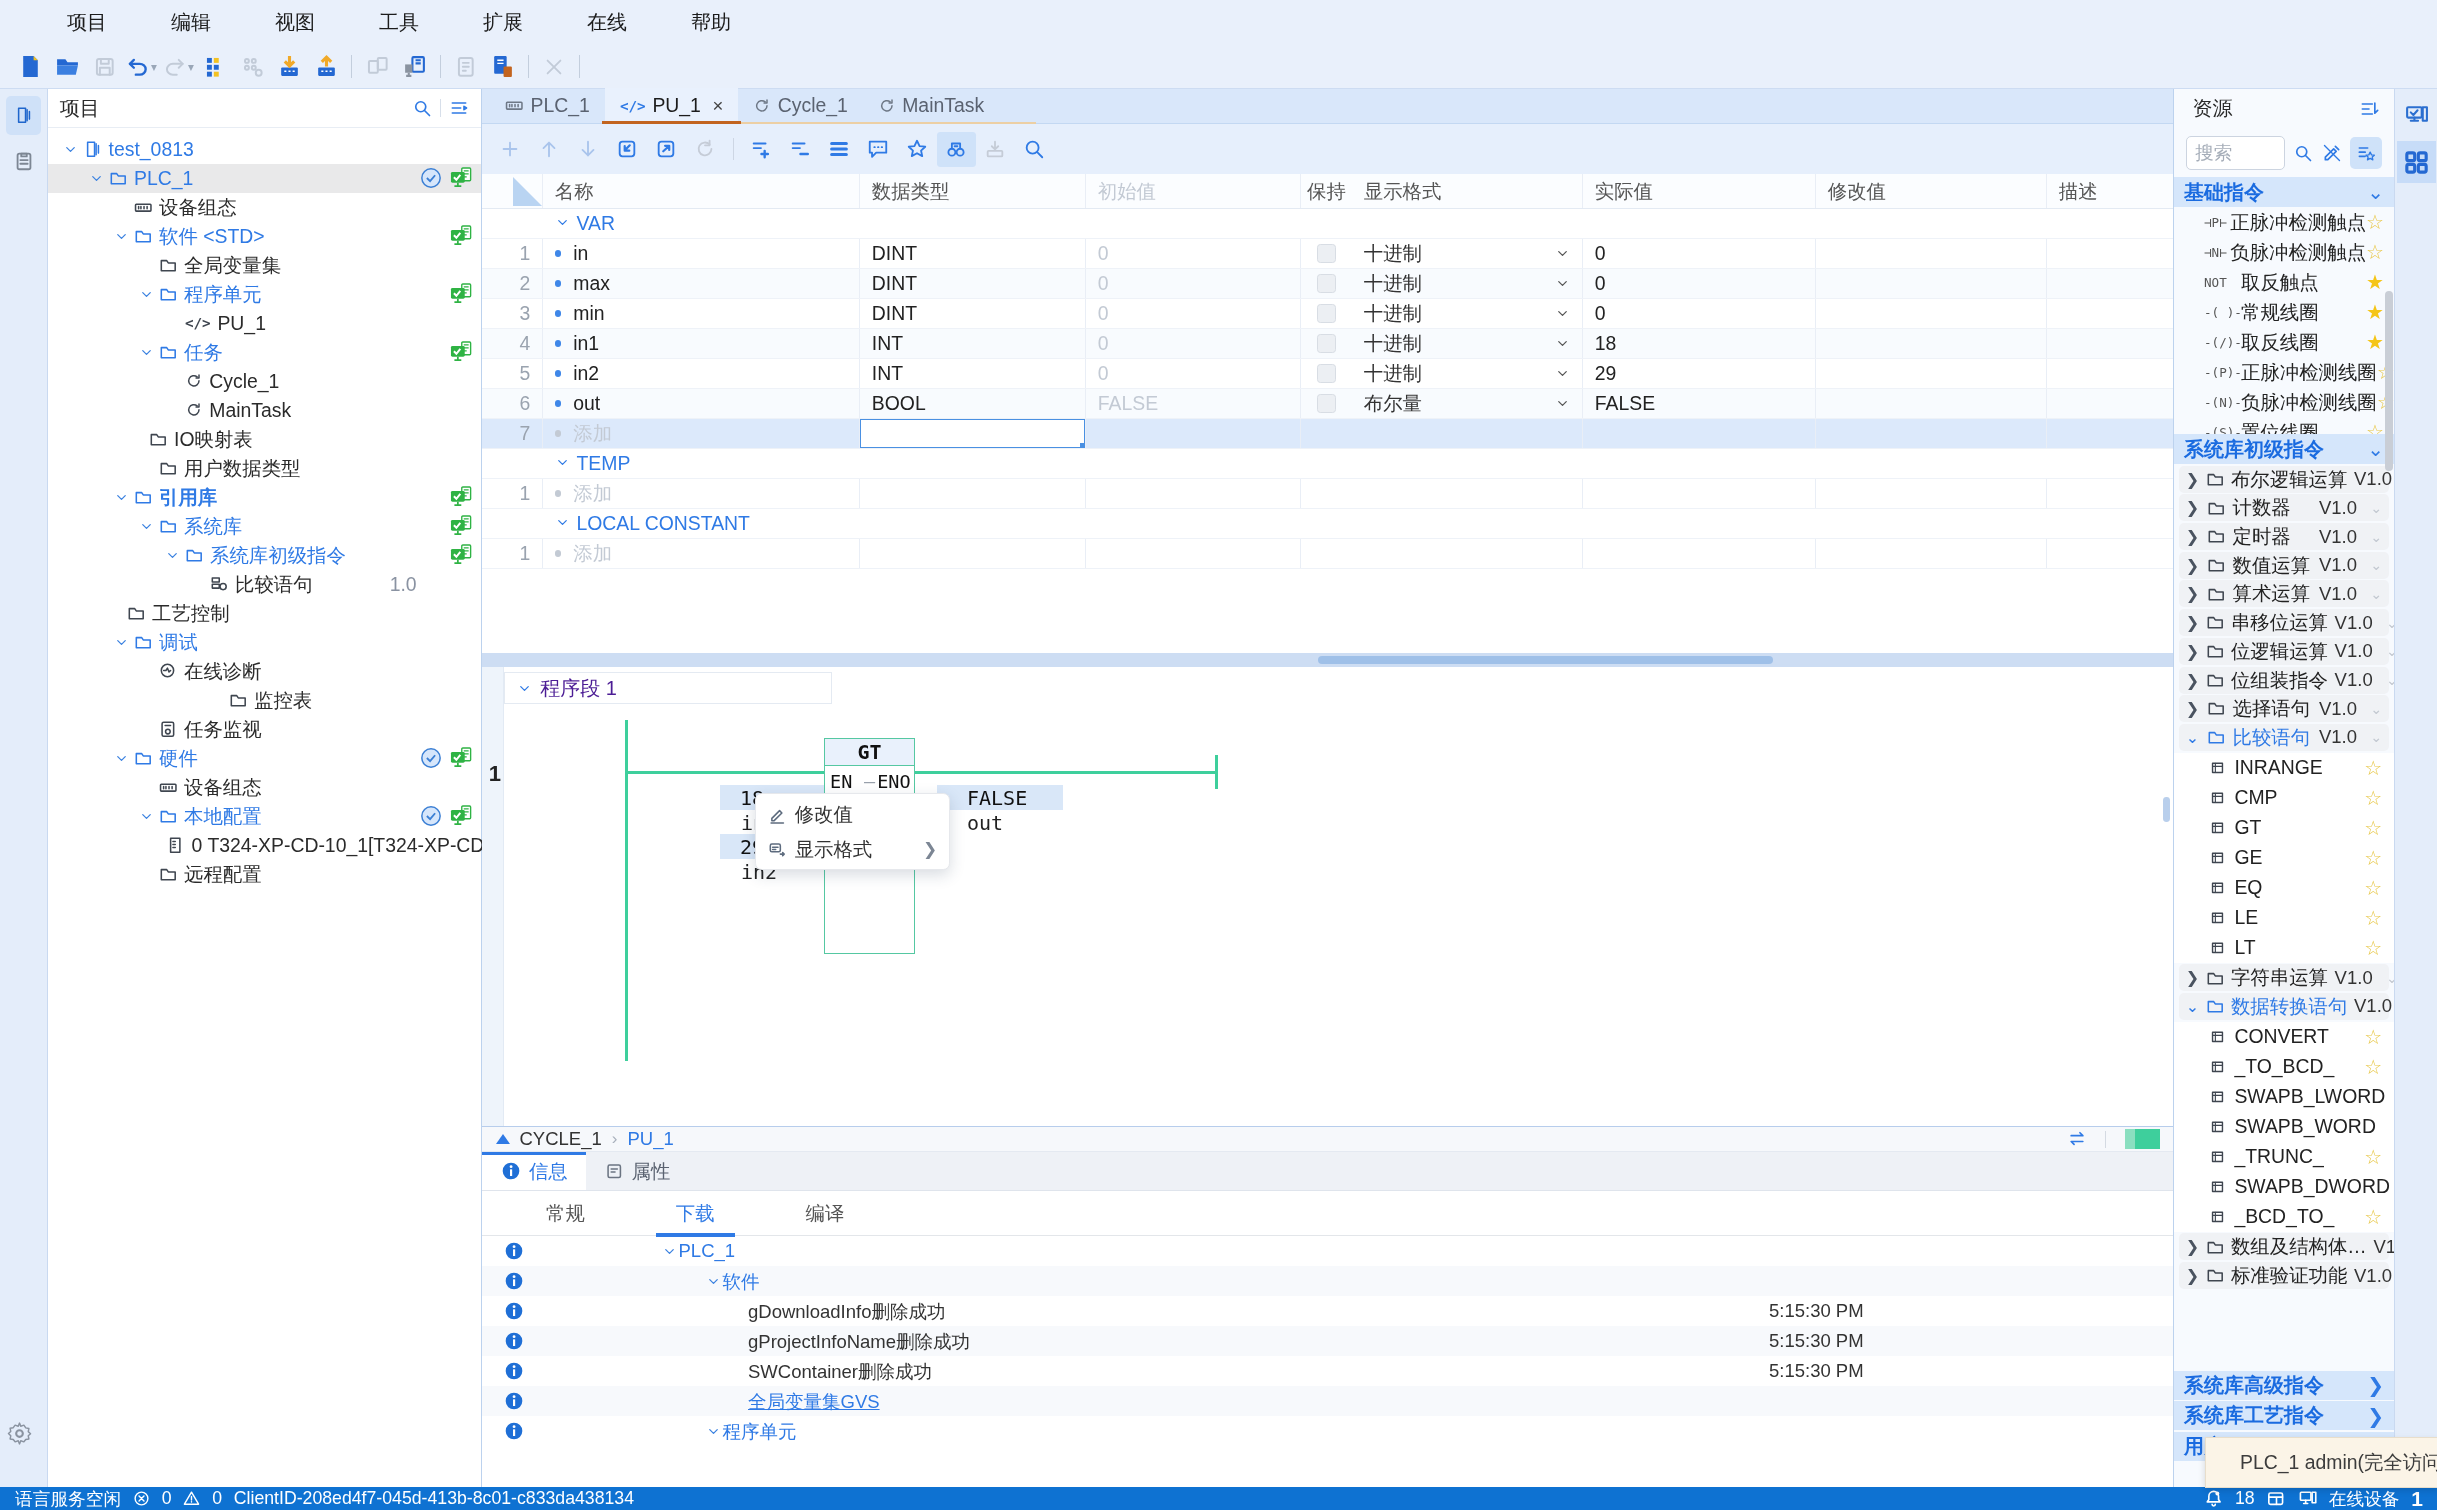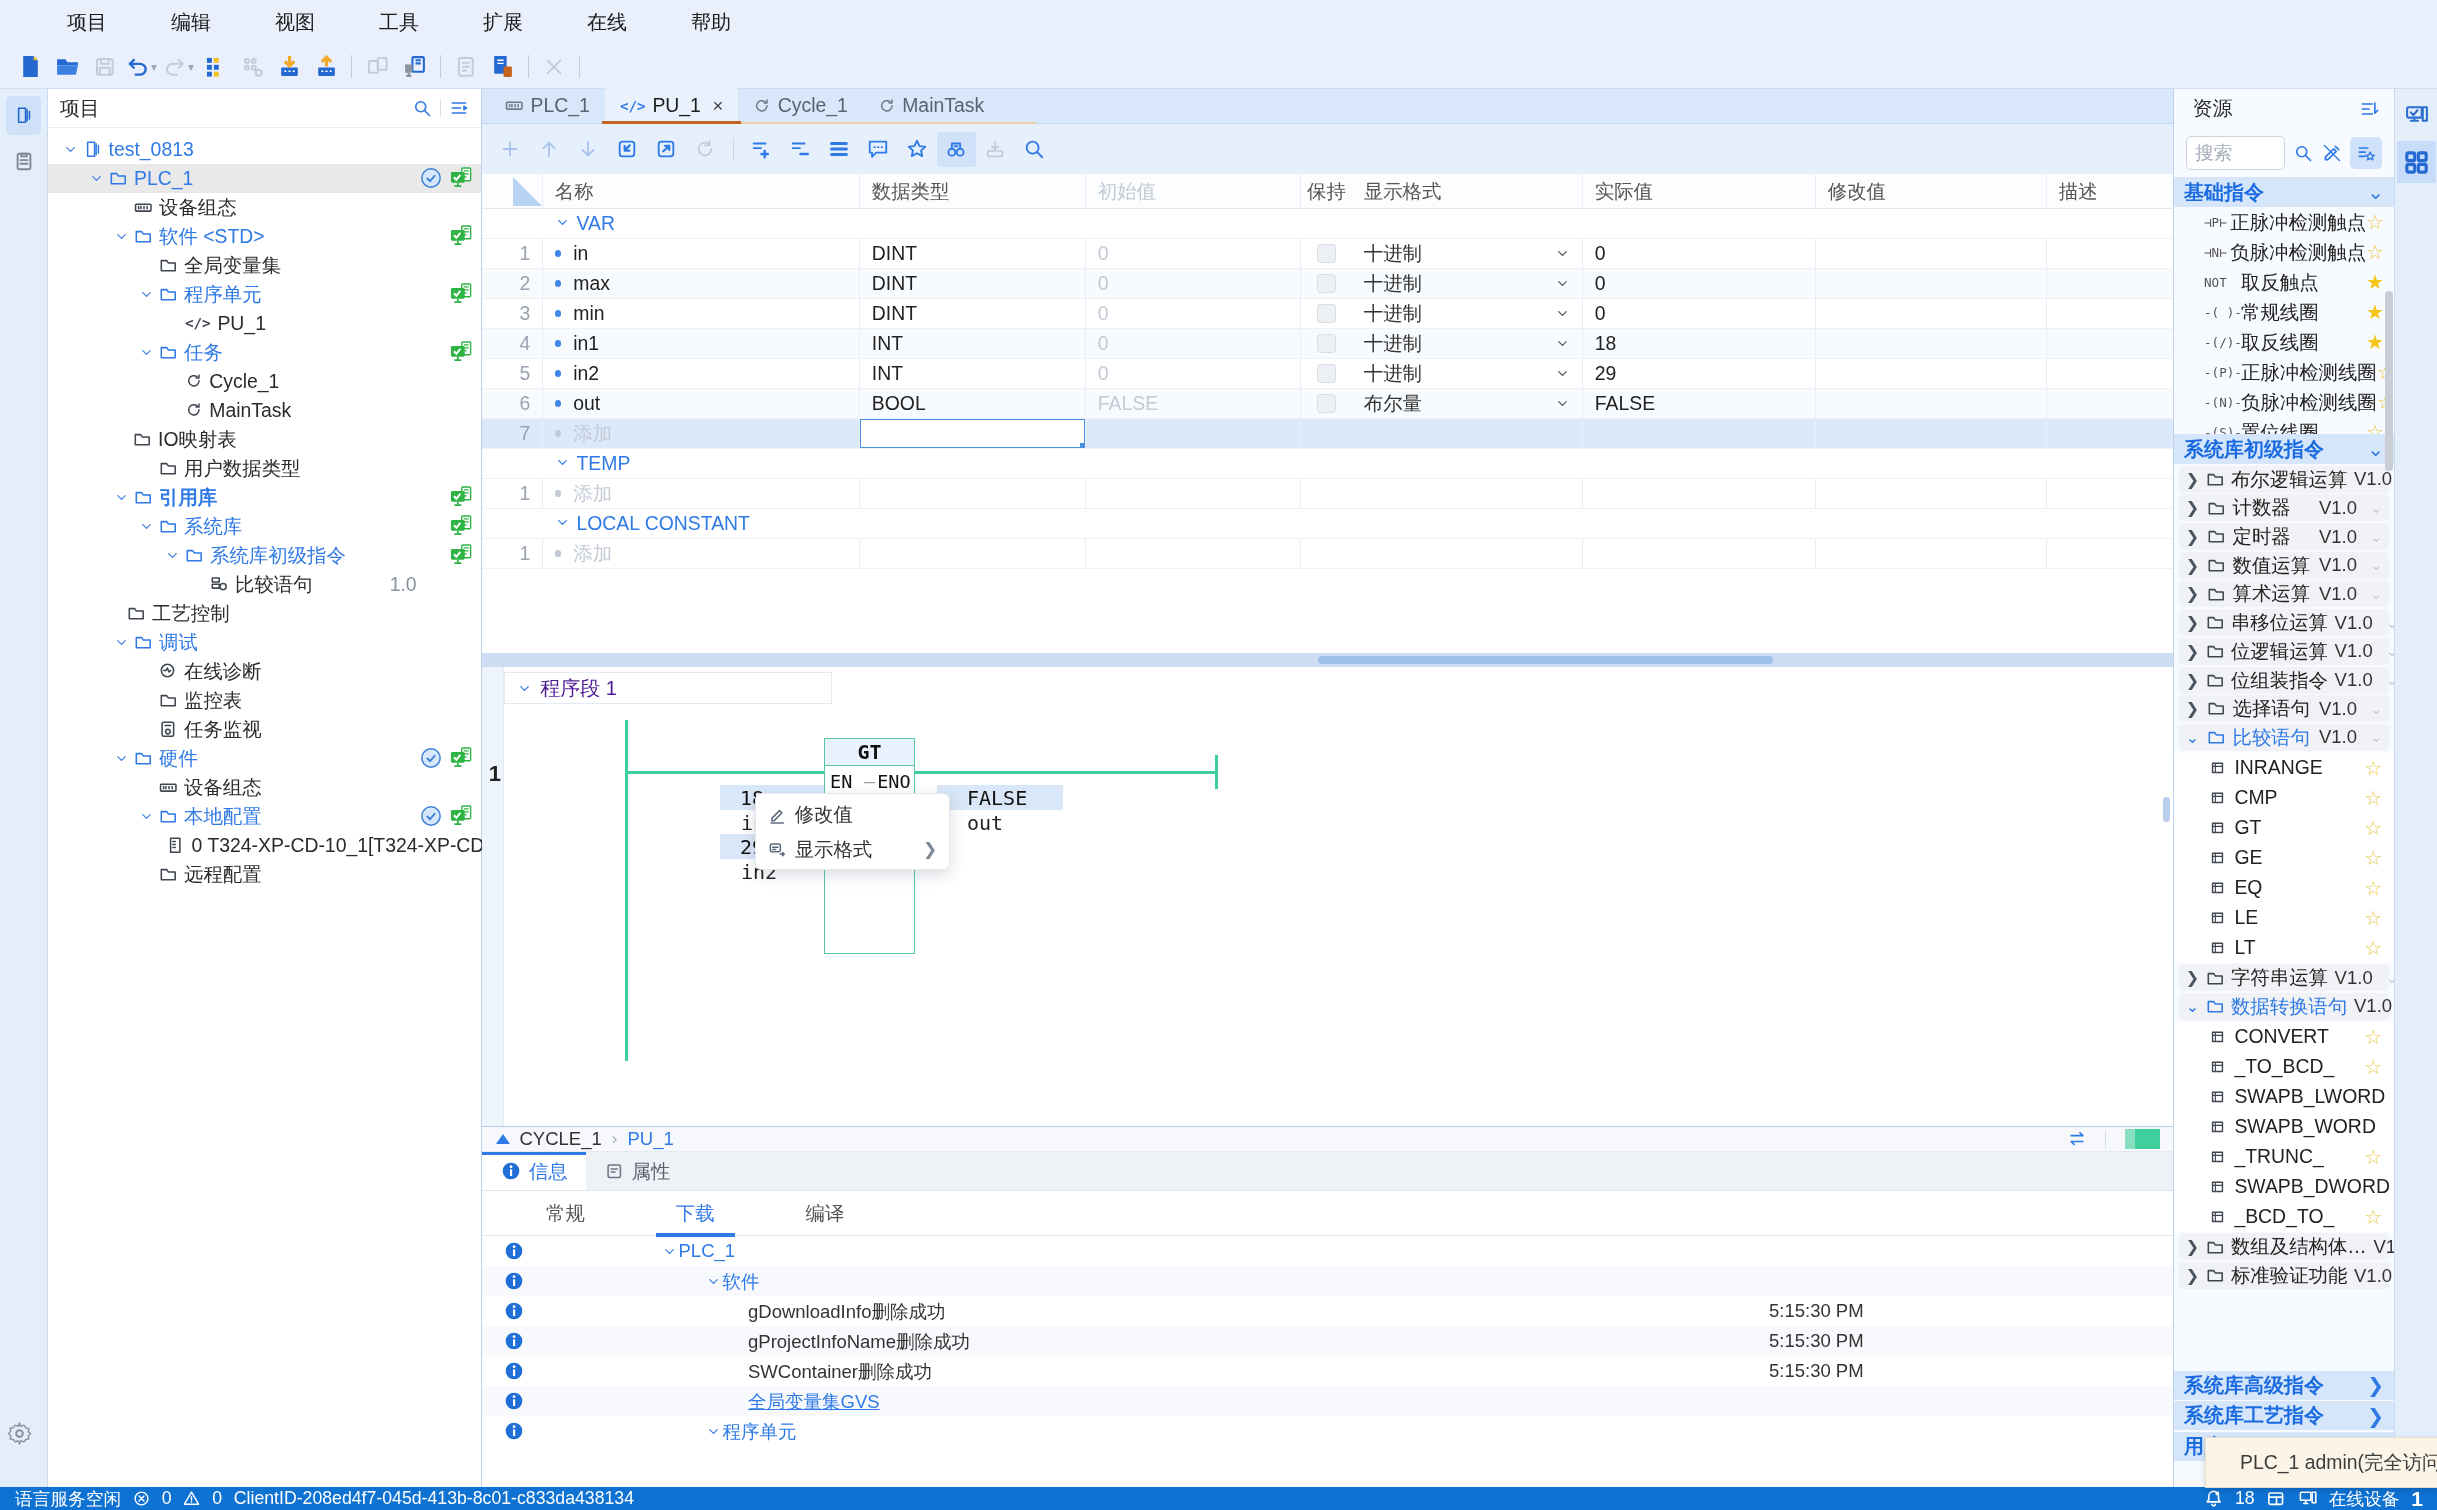--- a/index.html
+++ b/index.html
@@ -510,21 +510,21 @@
         <span class="nochev"></span>
         <span class="icon ticon">
           <svg width="17.7" height="17.7" viewBox="0 0 24 24" fill="none" stroke="currentColor" stroke-width="2" stroke-linecap="round" stroke-linejoin="round">
             <path d="M19 12a7 7 0 1 1-2.5-5.4"></path>
             <path d="M19 4v4h-4"></path>
           </svg>
         </span>
         <span class="tlabel">MainTask</span>
         <span class="sp"></span>
       </div>
-      <div class="trow" style="padding-left: 63px;">
+      <div class="trow" style="padding-left: 79px;">
         <span class="nochev"></span>
         <span class="icon ticon">
           <svg width="18.5" height="18.5" viewBox="0 0 24 24" fill="none" stroke="currentColor" stroke-width="2" stroke-linecap="round" stroke-linejoin="round">
             <path d="M3 6h7l2 3h9v10H3z"></path>
           </svg>
         </span>
         <span class="tlabel">IO映射表</span>
         <span class="sp"></span>
       </div>
       <div class="trow" style="padding-left: 89px;">
@@ -647,21 +647,21 @@
         <span class="nochev"></span>
         <span class="icon ticon">
           <svg width="18.5" height="18.5" viewBox="0 0 24 24" fill="none" stroke="currentColor" stroke-width="2" stroke-linecap="round" stroke-linejoin="round">
             <circle cx="11" cy="11" r="8"></circle>
             <path d="M6 11h3l2-3 2 5 2-2"></path>
           </svg>
         </span>
         <span class="tlabel">在线诊断</span>
         <span class="sp"></span>
       </div>
-      <div class="trow" style="padding-left: 89px;">
+      <div class="trow" style="padding-left: 120px; margin-left: 39px;">
         <span class="nochev"></span>
         <span class="icon ticon">
           <svg width="18.5" height="18.5" viewBox="0 0 24 24" fill="none" stroke="currentColor" stroke-width="2" stroke-linecap="round" stroke-linejoin="round">
             <path d="M3 6h7l2 3h9v10H3z"></path>
           </svg>
         </span>
         <span class="tlabel">监控表</span>
         <span class="sp"></span>
       </div>
       <div class="trow" style="padding-left: 89px;">

